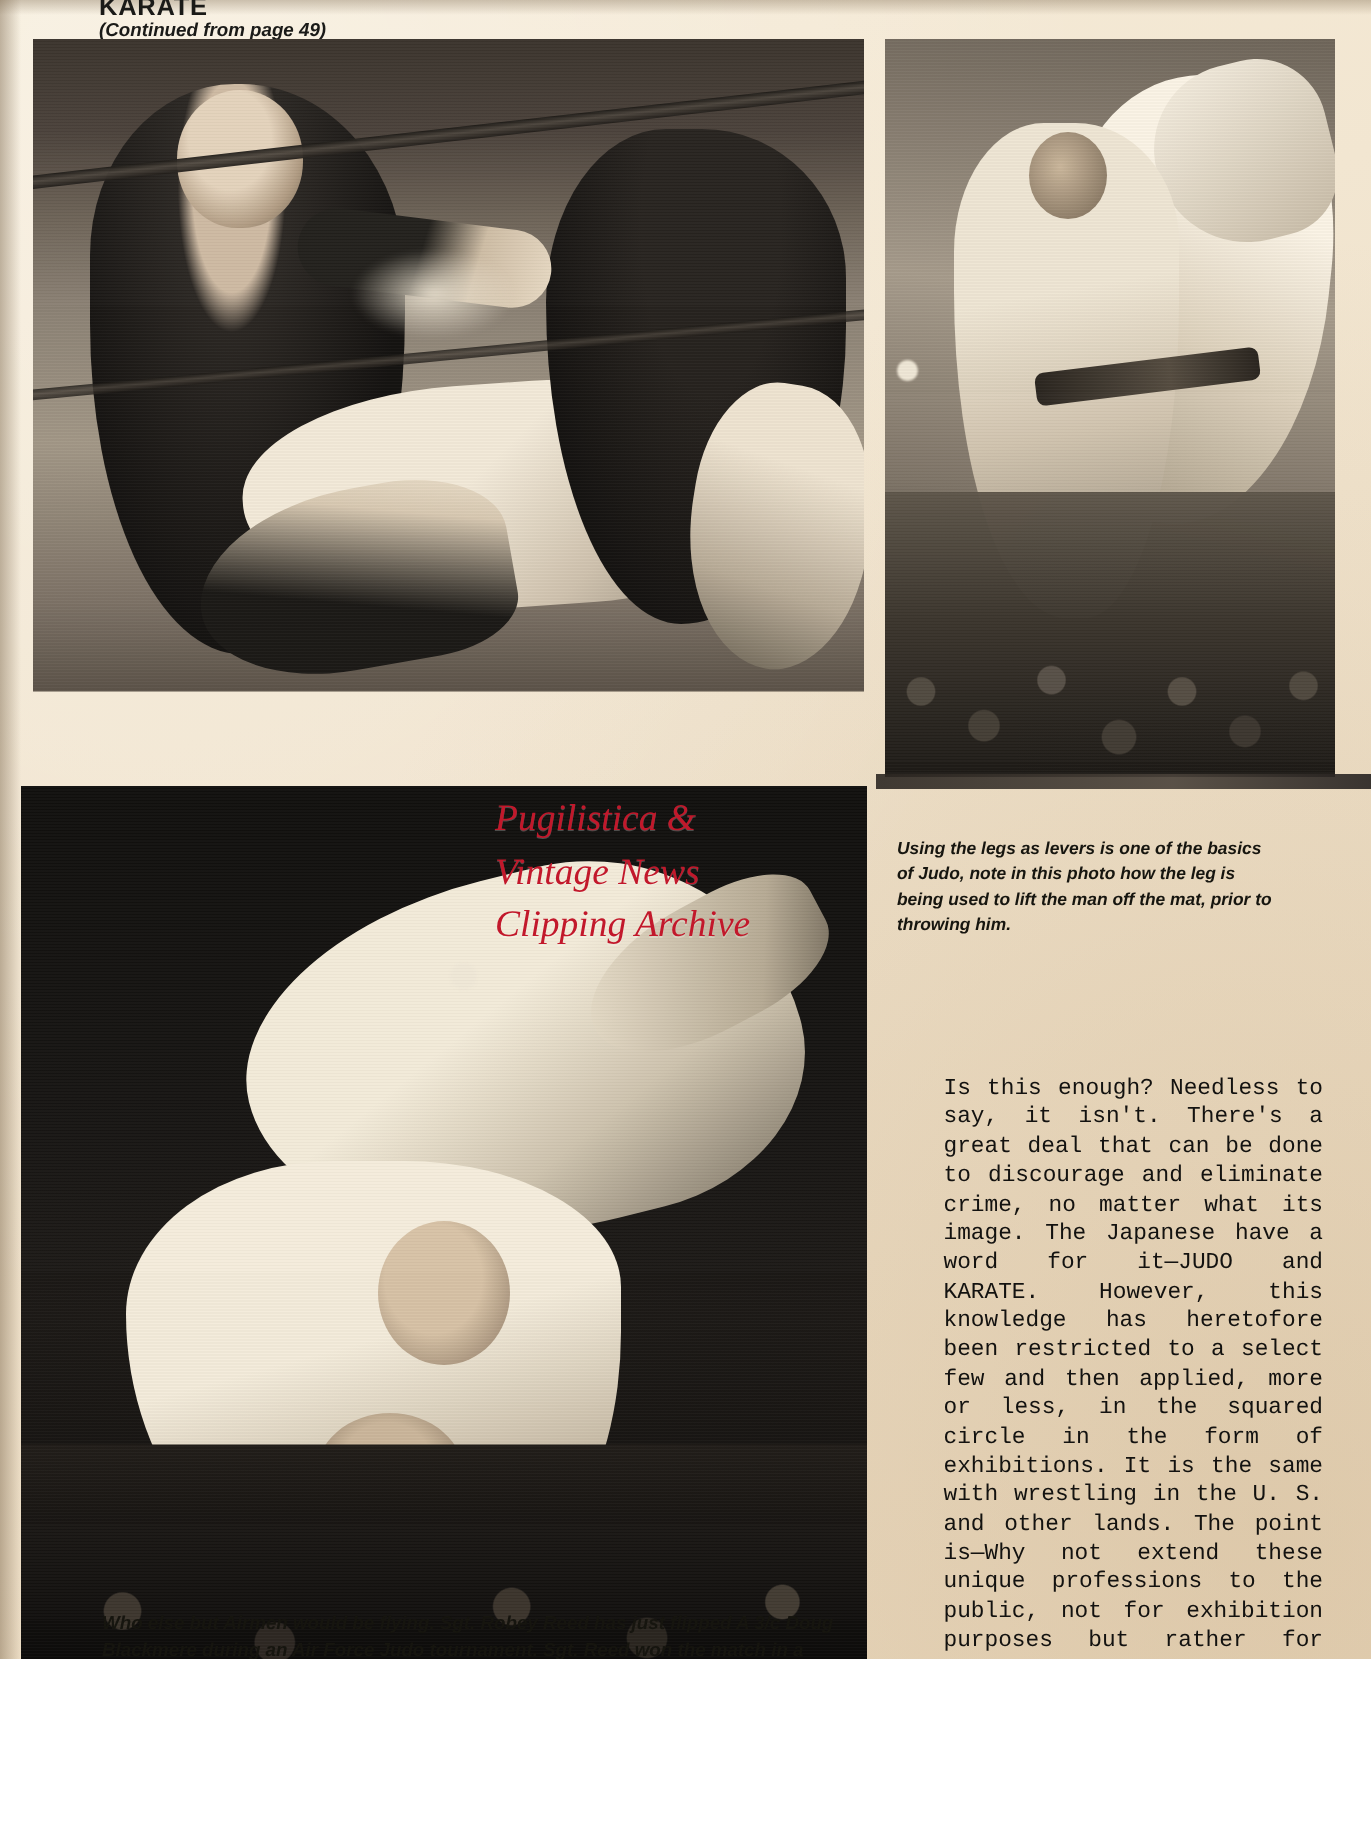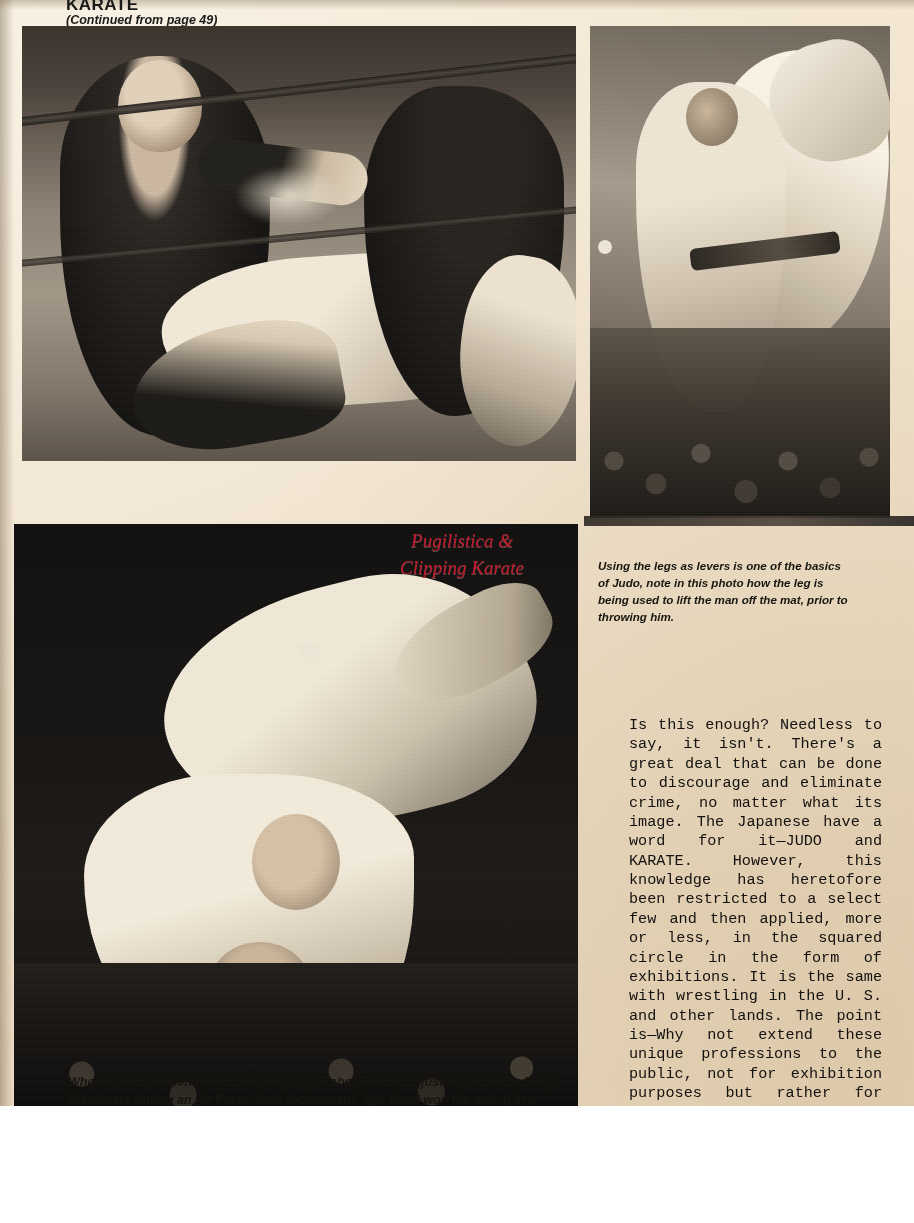--- a/index.html
+++ b/index.html
@@ -266,24 +266,24 @@
     font-family: "Liberation Sans", sans-serif;
     font-size: 14px;
     color: #1b1a16;
   }
 
   
   .watermark {
     position: absolute;
     left: 330px; top: 528px;
     width: 264px;
-    text-align: center;
+    text-align: left;
     font-family: "Liberation Serif", serif;
     font-style: italic;
-    font-size: 19px;
+    font-size: 25px;
     line-height: 1.42;
     color: #c2182b;
     text-shadow: 0 1px 0 rgba(255,255,255,0.25);
     pointer-events: none;
   }
   .watermark div { white-space: nowrap; }
 
   
   .scan-strip {
     position: absolute;
@@ -353,18 +353,19 @@
 
   <div class="caption" id="caption-lever">Using the legs as levers is one of the basics of Judo, note in this photo how the leg is being used to lift the man off the mat, prior to throwing him.</div>
   <div class="caption" id="caption-airmen">Who else but Airmen would be flying. Sgt. Robey Reed has just flipped A 3/c Doug Blackmere during an Air Force Judo tournament. Sgt. Reed won the match in a record four seconds.</div>
 
   <div class="body-col">
     <p>Is this enough? Needless to say, it isn't. There's a great deal that can be done to discourage and eliminate crime, no matter what its image. The Japanese have a word for it—JUDO and KARATE. However, this knowledge has heretofore been restricted to a select few and then applied, more or less, in the squared circle in the form of exhibitions. It is the same with wrestling in the U. S. and other lands. The point is—Why not extend these unique professions to the public, not for exhibition purposes but rather for self-defense against the ugly face of raging crime? Women, of course, have greater need of learning Karate and Judo as men are usually avoided since they can defend themselves better.</p>
   </div>
 
   <div class="watermark">
     <div>Pugilistica &amp;</div>
-    <div>Clipping Karate</div>
+    <div>Vintage News</div>
+    <div>Clipping Archive</div>
   </div>
 
   <div class="page-number">56</div>
 
 </div>
 
 </body></html>

